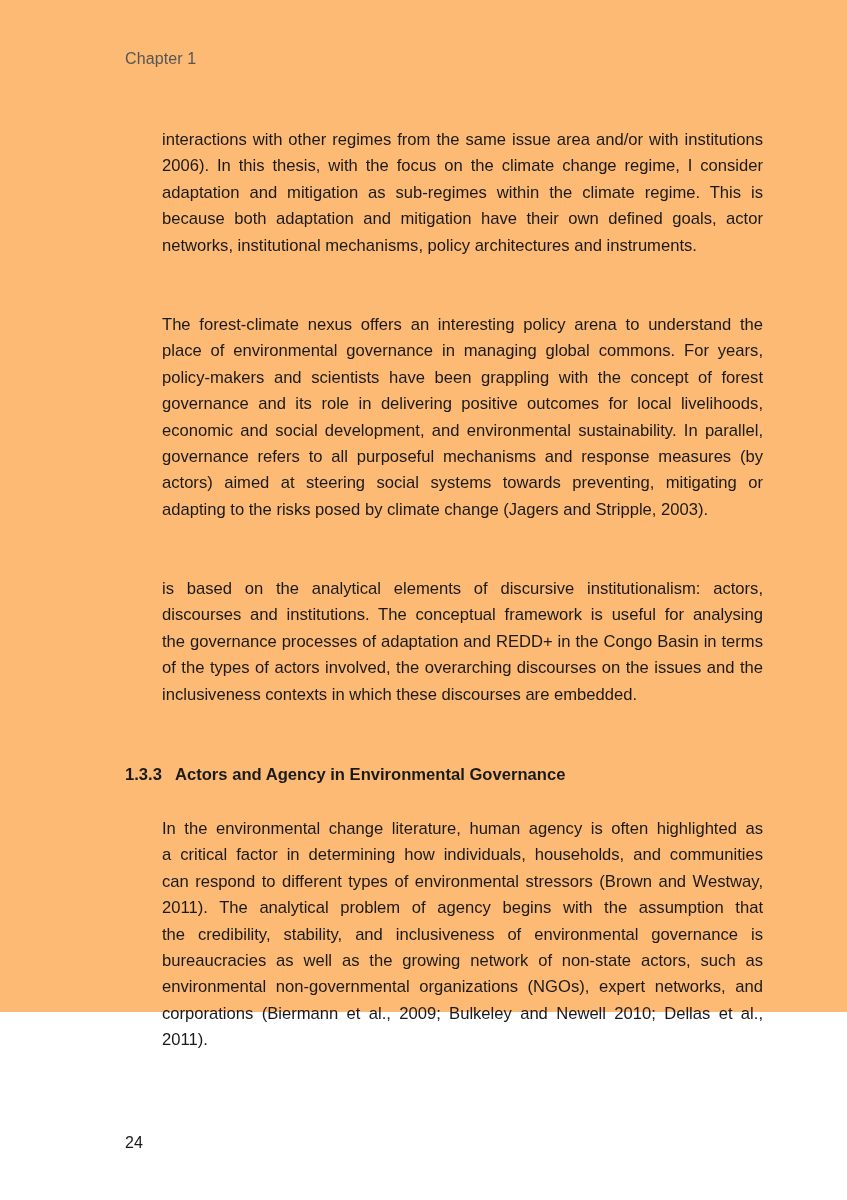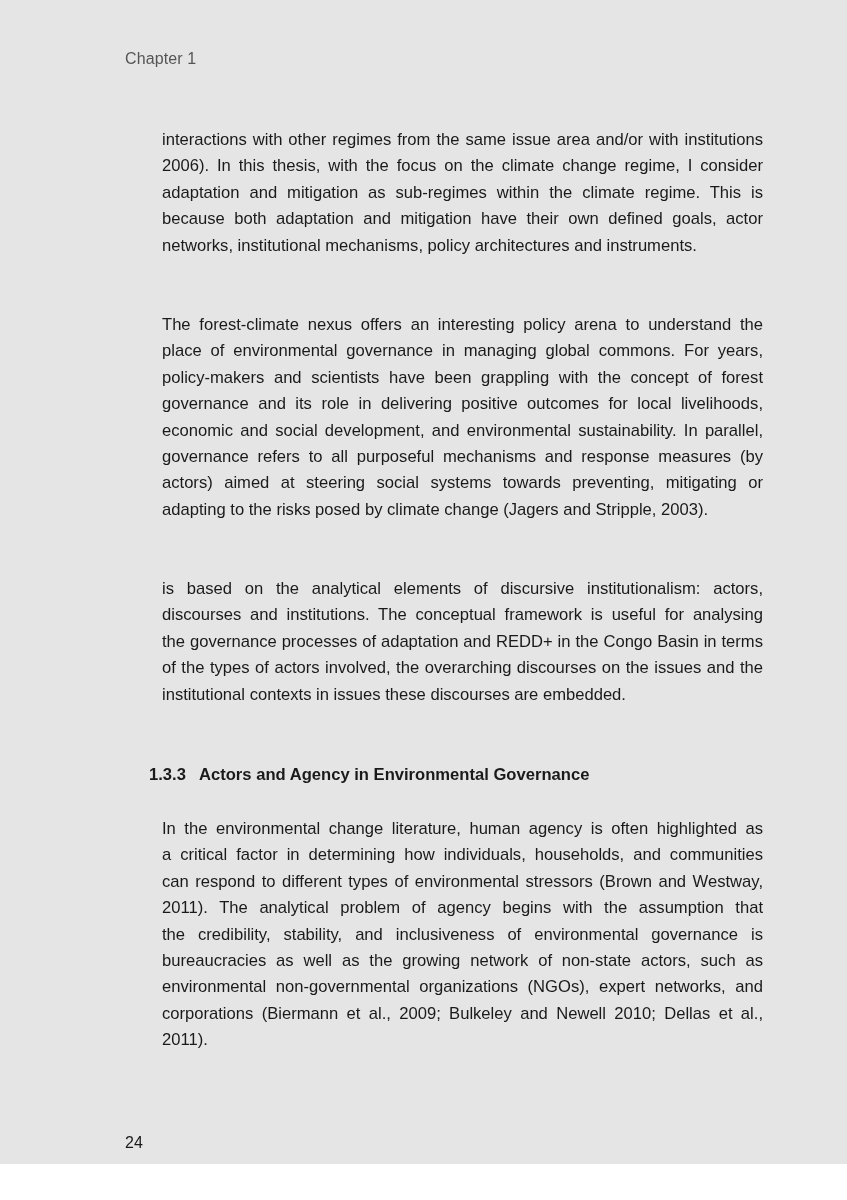--- a/index.html
+++ b/index.html
@@ -1,17 +1,17 @@
 <!DOCTYPE html>
 <html><head>
 <meta charset="utf-8">
 <style>
   html, body { margin: 0; padding: 0; background: #ffffff; }
   body { width: 847px; height: 1200px; position: relative; overflow: hidden; }
-  .page { position: absolute; left: 0; top: 0; width: 847px; height: 1164px; background: #e5e5e5; }
+  .page { position: absolute; left: 0; top: 0; width: 847px; height: 1012px; background: #fdba74; }
   .running-head {
     position: absolute; left: 125px; top: 50px;
     font-family: "Liberation Sans", sans-serif; font-size: 16px; color: #555; font-weight: normal;
     letter-spacing: 0.1px;
   }
   .body-text {
     position: absolute; left: 125px; width: 601px;
     font-family: "Liberation Sans", sans-serif; font-size: 16.6px; color: #1a1a1a; margin-left: 37px;
   }
   .line {
@@ -21,21 +21,21 @@
   .line.last { text-align: left; text-align-last: left; }
   .para1 { top: 127px; }
   .para2 { top: 312px; }
   .para3 { top: 576px; }
   .para4 { top: 816px; }
   .section-heading {
     position: absolute; left: 125px; top: 762px;
     font-family: "Liberation Sans", sans-serif; font-size: 16.6px; font-weight: bold; color: #1a1a1a;
     line-height: 26px; white-space: nowrap;
   }
-  .section-heading .num { display: inline-block; width: 50px; margin-left: 24px; }
+  .section-heading .num { display: inline-block; width: 50px; }
   .page-number {
     position: absolute; left: 125px; top: 1134px;
     font-family: Liberation Sans, sans-serif; font-size: 16px; color: #1a1a1a;
   }
 </style>
 </head>
 <body>
 
 <div class="page">
 
@@ -58,21 +58,21 @@
     <span class="line">governance refers to all purposeful mechanisms and response measures (by</span>
     <span class="line">actors) aimed at steering social systems towards preventing, mitigating or</span>
     <span class="line last">adapting to the risks posed by climate change (Jagers and Stripple, 2003).</span>
   </div>
 
   <div class="body-text para3">
     <span class="line">is based on the analytical elements of discursive institutionalism: actors,</span>
     <span class="line">discourses and institutions. The conceptual framework is useful for analysing</span>
     <span class="line">the governance processes of adaptation and REDD+ in the Congo Basin in terms</span>
     <span class="line">of the types of actors involved, the overarching discourses on the issues and the</span>
-    <span class="line last">institutional contexts in issues these discourses are embedded.</span>
+    <span class="line last">inclusiveness contexts in which these discourses are embedded.</span>
   </div>
 
   <div class="section-heading">
     <span class="num">1.3.3</span><span>Actors and Agency in Environmental Governance</span>
   </div>
 
   <div class="body-text para4">
     <span class="line">In the environmental change literature, human agency is often highlighted as</span>
     <span class="line">a critical factor in determining how individuals, households, and communities</span>
     <span class="line">can respond to different types of environmental stressors (Brown and Westway,</span>

